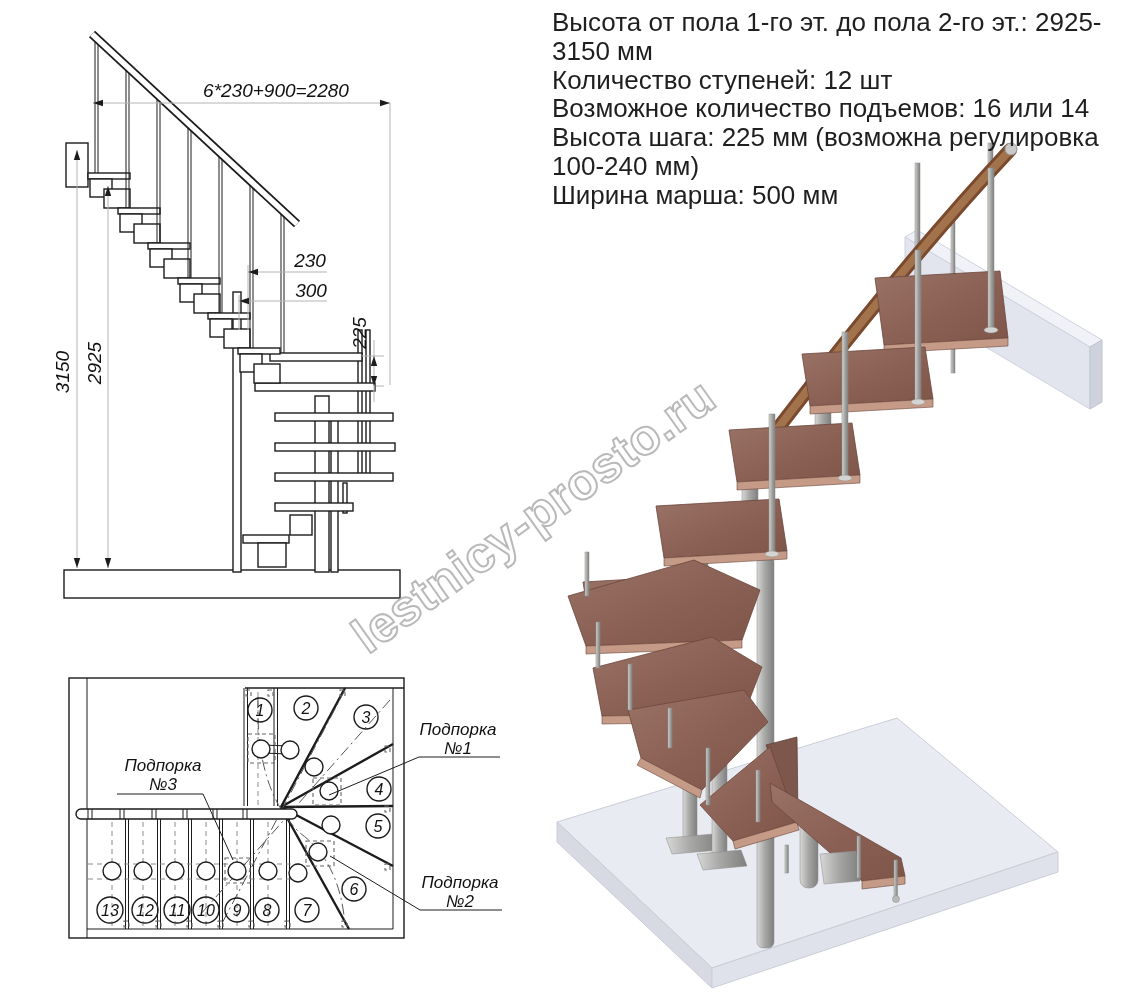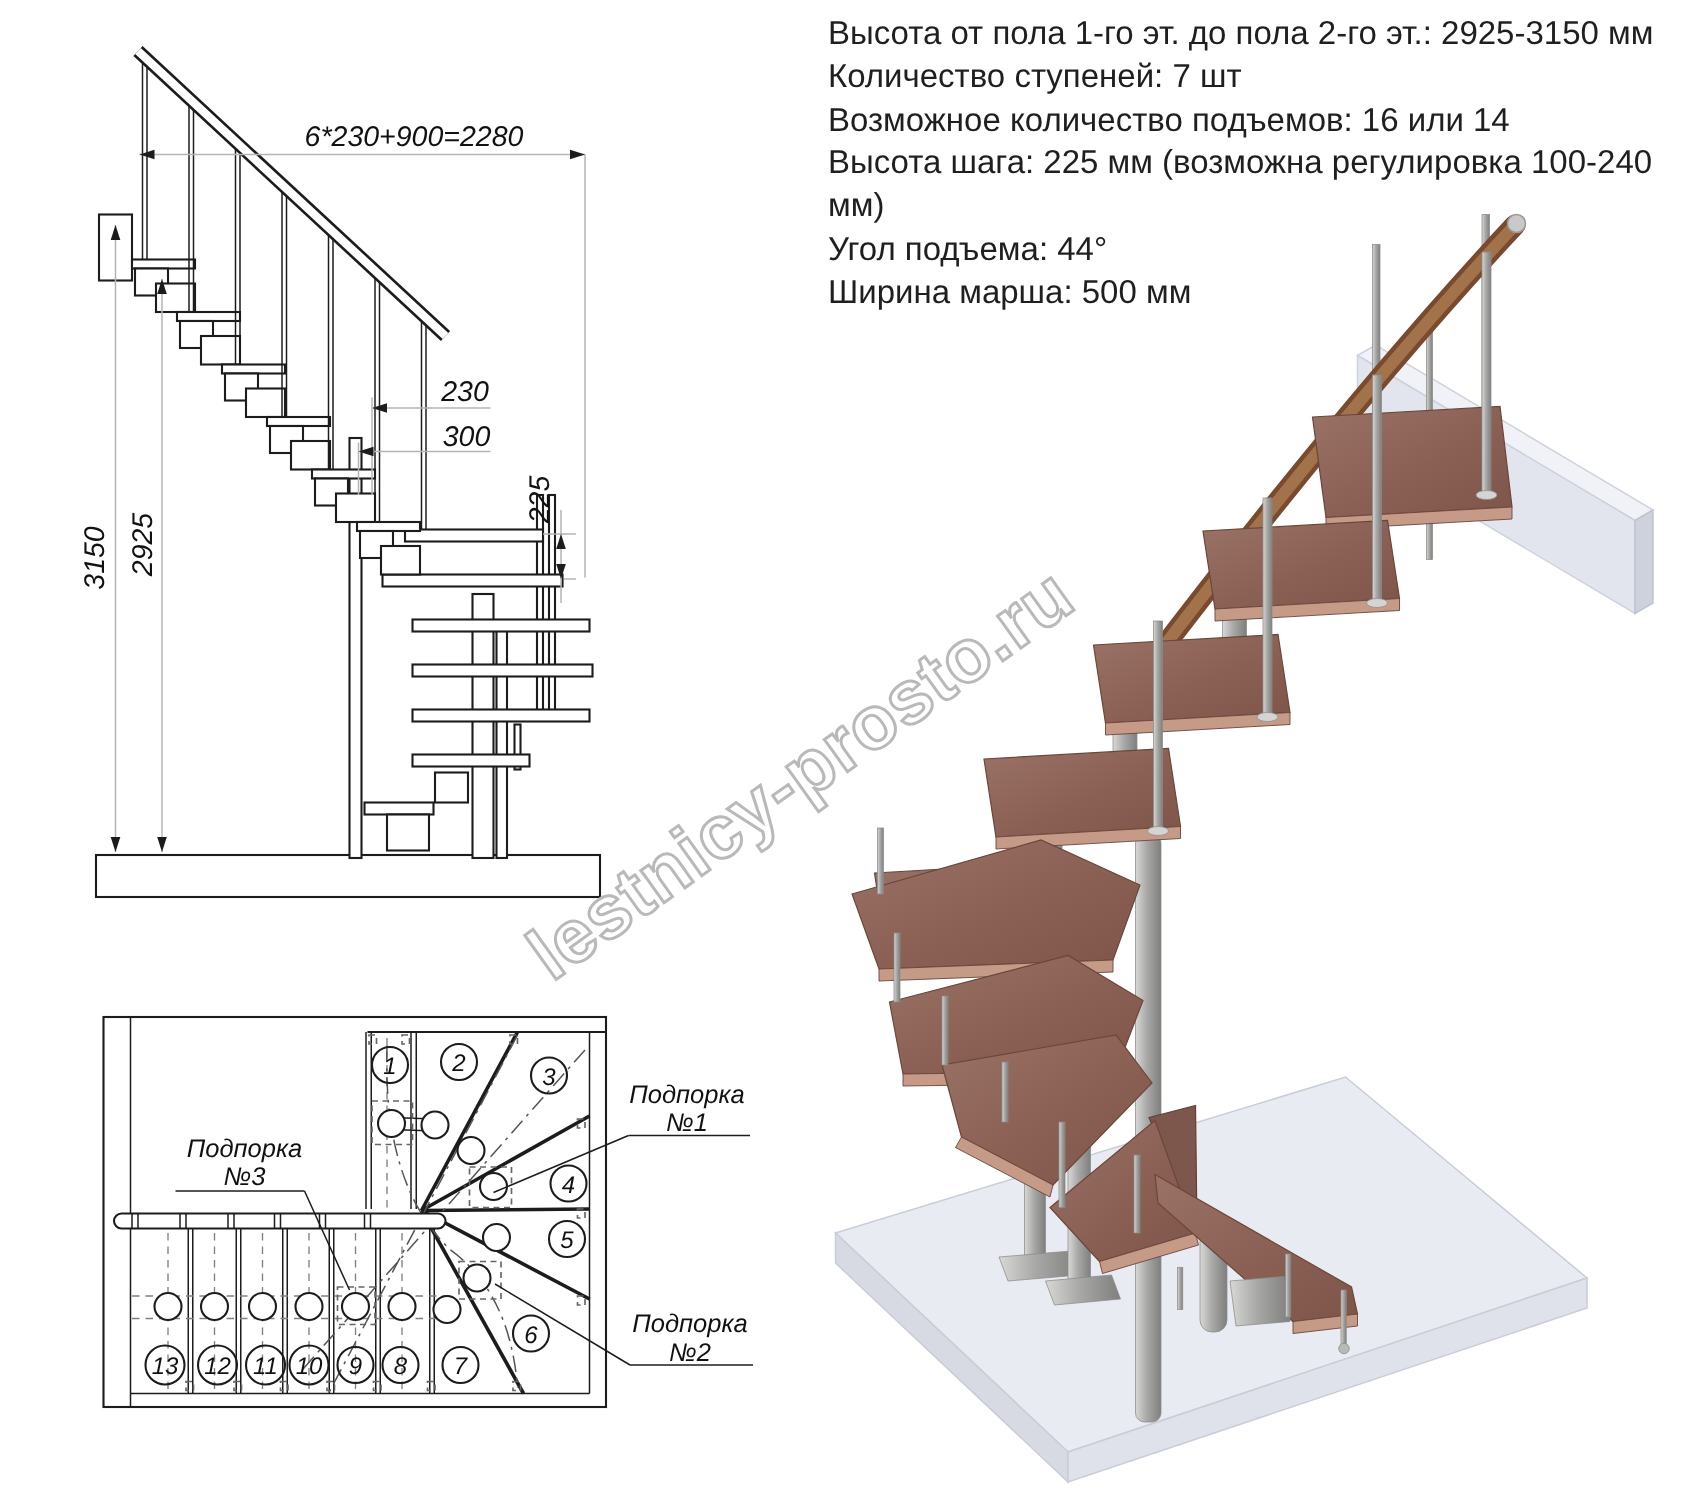--- a/index.html
+++ b/index.html
@@ -1,20 +1,20 @@
 <!DOCTYPE html>
 <html><head>
 <meta charset="utf-8">
 <style>
   html,body{margin:0;padding:0;background:#fff;}
   #stage{position:relative;width:1126px;height:993px;background:#fff;overflow:hidden;
          font-family:"Liberation Sans",sans-serif;}
   #scene{position:absolute;left:0;top:0;}
   .specs{position:absolute;left:552px;top:8px;width:560px;
-         font-size:22px;line-height:28.8px;color:#1f1f1f;}
+         font-size:26px;line-height:28.8px;color:#1f1f1f;}
   
   .k  {stroke:#1c1c1c;fill:none;stroke-width:1.4;}
   .kf {stroke:#1c1c1c;fill:#fff;stroke-width:1.4;}
   .kb {stroke:#1c1c1c;fill:none;stroke-width:2.4;}
   .kt {stroke:#1c1c1c;fill:none;stroke-width:1;}
   .dim{stroke:#b4b4b4;fill:none;stroke-width:1;}
   .arr{fill:#1c1c1c;stroke:none;}
   .dtxt{font:italic 19px "Liberation Sans",sans-serif;fill:#111;text-anchor:middle;}
   .ptxt{font:italic 17px "Liberation Sans",sans-serif;fill:#111;text-anchor:middle;}
   .ntxt{font:italic 16px "Liberation Sans",sans-serif;fill:#111;text-anchor:middle;}
@@ -419,20 +419,19 @@
         <rect class="met" x="842" y="332" width="6" height="146"></rect>
           <ellipse cx="845" cy="478" rx="7" ry="3" fill="#d4d4d2" stroke="#8b8b89" stroke-width=".5"></ellipse>
         <rect class="met" x="769" y="414" width="6" height="140"></rect>
           <ellipse cx="772" cy="554" rx="7" ry="3" fill="#d4d4d2" stroke="#8b8b89" stroke-width=".5"></ellipse>
       </g>
     </g>
   </svg>
 
   <div class="specs">
     <div>Высота от пола 1-го эт. до пола 2-го эт.: 2925-3150 мм</div>
-    <div>Количество ступеней: 7 шт</div>
+    <div>Количество ступеней: 12 шт</div>
     <div>Возможное количество подъемов: 16 или 14</div>
     <div>Высота шага: 225 мм (возможна регулировка 100-240 мм)</div>
-    <div>Угол подъема: 44°</div>
     <div>Ширина марша: 500 мм</div>
   </div>
 
 </div>
 
 </body></html>

